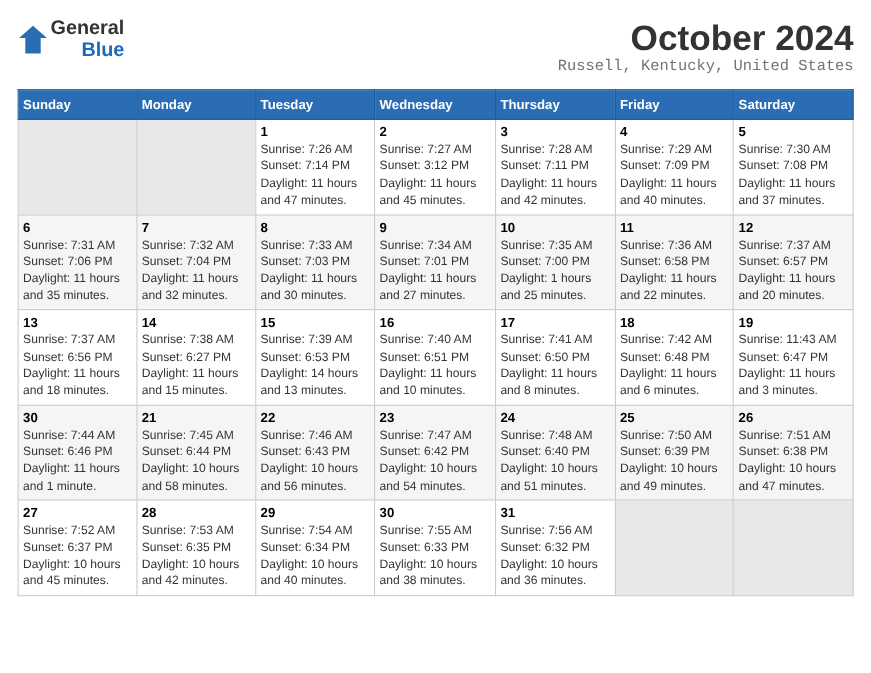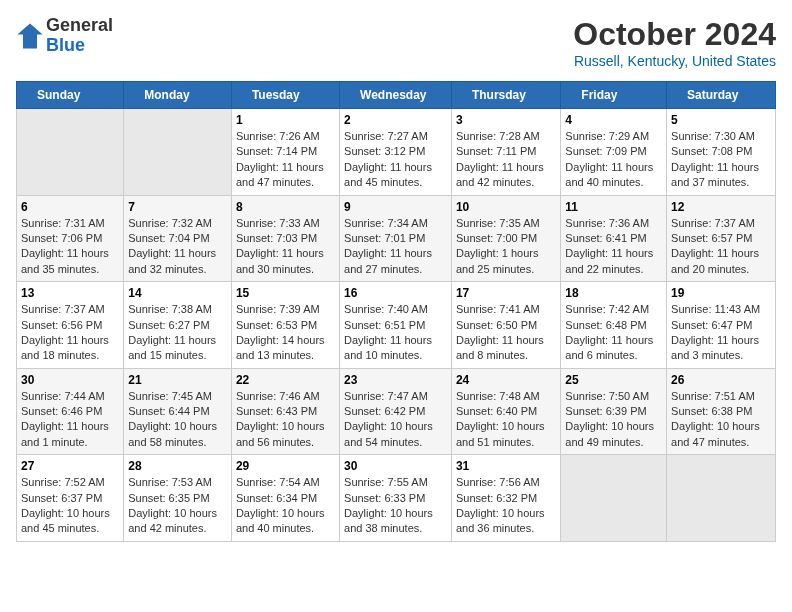--- a/index.html
+++ b/index.html
@@ -12,20 +12,21 @@
     }
     .header {
       display: flex;
       justify-content: space-between;
       align-items: flex-start;
       margin-bottom: 12px;
     }
     .logo {
       display: flex;
       align-items: center;
+      text-align: right;
     }
     .logo-text {
       display: flex;
       flex-direction: column;
       line-height: 1.1;
     }
     .logo-general {
       font-size: 18px;
       font-weight: bold;
       color: #333;
@@ -43,33 +44,34 @@
     .title-block {
       text-align: right;
     }
     .cal-title {
       font-size: 32px;
       font-weight: bold;
       color: #333;
     }
     .cal-subtitle {
       font-size: 14px;
-      color: #0369a1;
+      color: #737373;
+      font-family: Liberation Mono, monospace;
     }
     table {
       width: 100%;
       border-collapse: collapse;
       font-size: 11px;
     }
     thead tr {
       background: #2a6db5;
       color: #fff;
     }
     thead th {
-      padding: 6px 20px;
+      padding: 6px 4px;
       text-align: left;
       font-size: 12px;
       font-weight: bold;
       border: 1px solid #1a5da0;
     }
     tbody tr {
       background: #fff;
     }
     tbody tr:nth-child(even) {
       background: #f5f5f5;
@@ -168,21 +170,21 @@
         <td>
           <span class="day-num">9</span>
           <div class="day-info"><span>Sunrise: 7:34 AM</span><br><span>Sunset: 7:01 PM</span><br><span>Daylight: 11 hours and 27 minutes.</span></div>
         </td>
         <td>
           <span class="day-num">10</span>
           <div class="day-info"><span>Sunrise: 7:35 AM</span><br><span>Sunset: 7:00 PM</span><br><span>Daylight: 1 hours and 25 minutes.</span></div>
         </td>
         <td>
           <span class="day-num">11</span>
-          <div class="day-info"><span>Sunrise: 7:36 AM</span><br><span>Sunset: 6:41 PM</span><br><span>Daylight: 11 hours and 22 minutes.</span></div>
+          <div class="day-info"><span>Sunrise: 7:36 AM</span><br><span>Sunset: 6:58 PM</span><br><span>Daylight: 11 hours and 22 minutes.</span></div>
         </td>
         <td>
           <span class="day-num">12</span>
           <div class="day-info"><span>Sunrise: 7:37 AM</span><br><span>Sunset: 6:57 PM</span><br><span>Daylight: 11 hours and 20 minutes.</span></div>
         </td>
       </tr>
       <tr>
         <td>
           <span class="day-num">13</span>
           <div class="day-info"><span>Sunrise: 7:37 AM</span><br><span>Sunset: 6:56 PM</span><br><span>Daylight: 11 hours and 18 minutes.</span></div>

